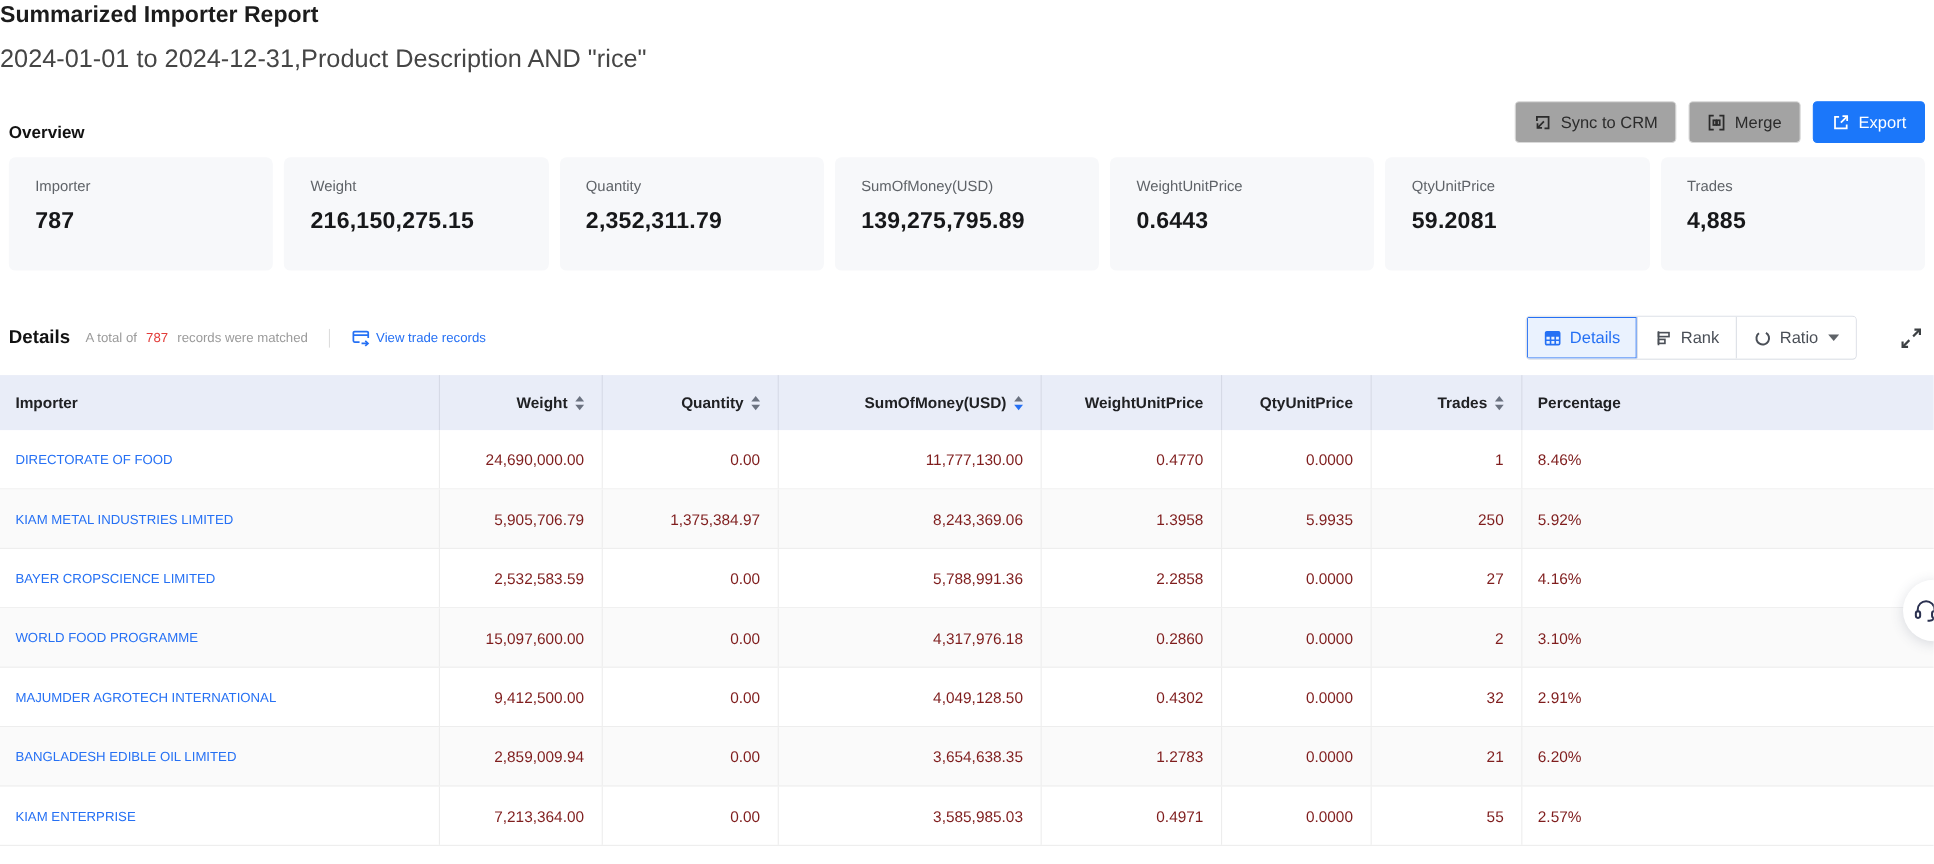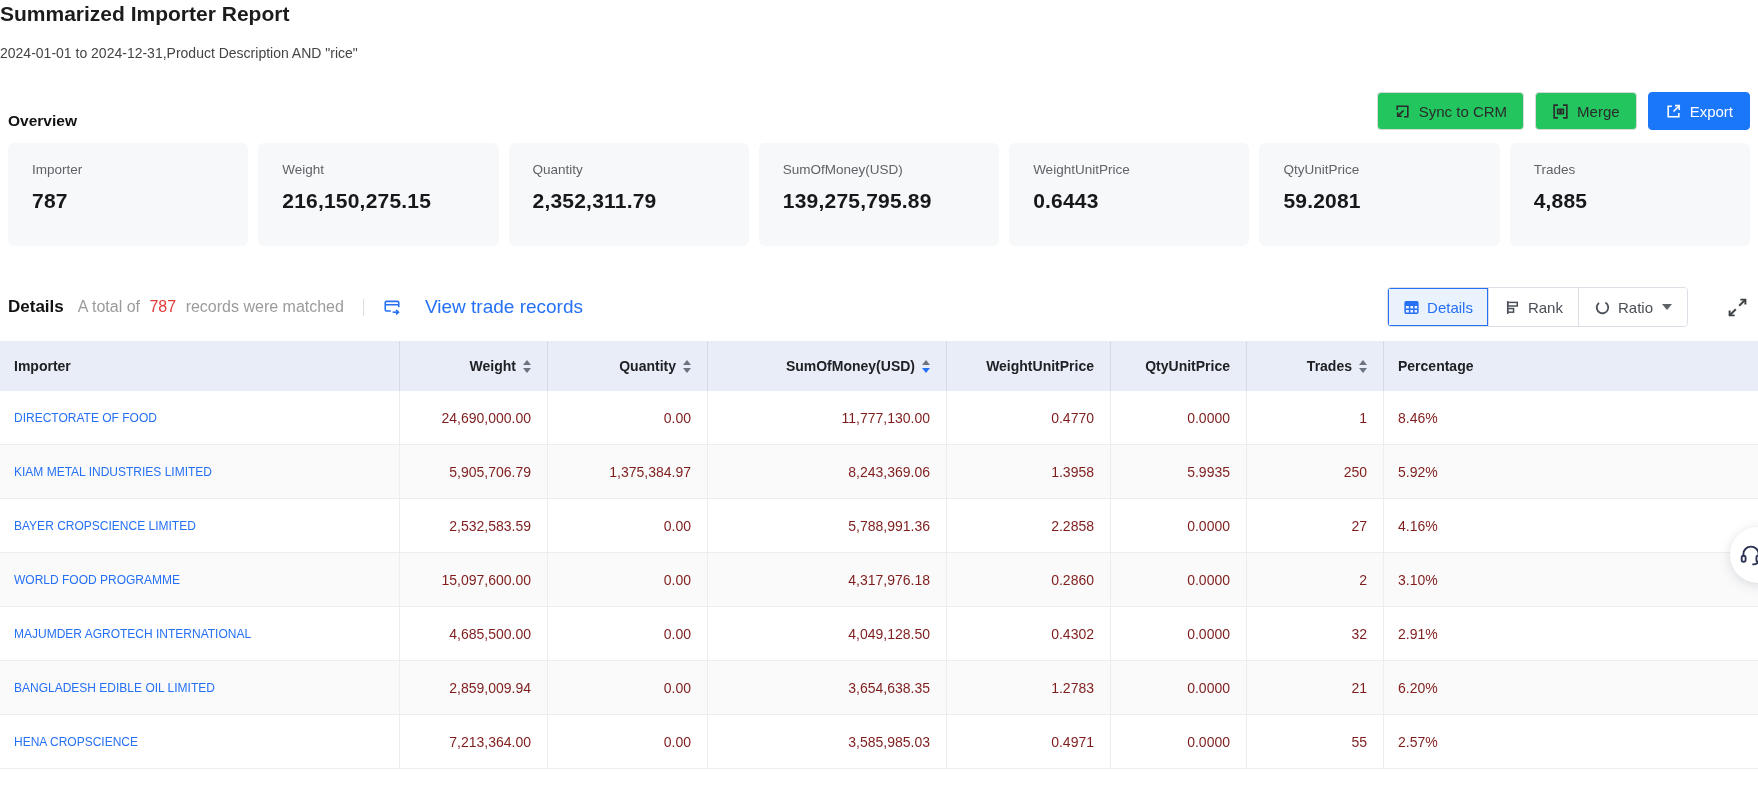--- a/index.html
+++ b/index.html
@@ -7,44 +7,44 @@
     --ink:#1a1a1a; --gray:#9b9b9b; --border:#dcdfe6;
     --thead:#e9edf8; --zebra:#fafafa; --card:#f7f8fa; --cell-line:#ededed;
   }
   *{box-sizing:border-box}
   html,body{margin:0;padding:0;width:1758px;height:785px;overflow:hidden;
     background:#fff;font-family:"Liberation Sans","DejaVu Sans",sans-serif;color:var(--ink);position:relative}
 
   
   .report-head{text-align:left}
   .report-title{margin:0;font-size:21px;font-weight:700;color:#1c1c1c;line-height:28px}
-  .report-sub{margin:13px 0 0;font-size:14px;font-weight:400;color:#454545;line-height:24px}
+  .report-sub{margin:13px 0 0;font-size:23px;font-weight:400;color:#454545;line-height:24px}
 
   
   .toolbar{display:flex;align-items:flex-end;margin:27px 8px 0}
   .sec-heading{font-size:15.5px;font-weight:700;color:#121212}
   .toolbar .spacer{flex:1}
   .btn{height:38px;display:inline-flex;align-items:center;gap:8px;padding:0 16px;
-       border:1px solid #d9d9d9;border-radius:4px;background:#22c55e;font-size:15px;color:#2b2b2b;
+       border:1px solid #d9d9d9;border-radius:4px;background:#a3a3a3;font-size:15px;color:#2b2b2b;
        cursor:pointer;margin-left:11px;font-family:inherit}
   .btn svg{flex:0 0 auto}
   .btn.primary{background:#1b77fa;border-color:#1b77fa;color:#fff}
 
   
   .cards{display:flex;gap:10px;margin:13px 8px 0}
   .card{flex:1;height:103px;background:var(--card);border-radius:6px;padding:18px 24px 0}
   .card .lbl{font-size:13.5px;color:#5f6368;line-height:17px}
   .card .val{margin-top:11px;font-size:21px;font-weight:700;color:#17181a;letter-spacing:.2px}
 
   
   .details-row{display:flex;align-items:center;margin:41px 8px 0}
-  .match{margin-left:14px;font-size:16px;color:var(--gray)}
+  .match{margin-left:14px;font-size:12px;color:var(--gray)}
   .match .cnt{color:var(--red);margin:0 5px}
   .vdiv{width:1px;height:17px;background:#ddd;margin:0 19px}
-  .link{display:inline-flex;align-items:center;gap:24px;font-size:19px;color:var(--blue);cursor:pointer}
+  .link{display:inline-flex;align-items:center;gap:5px;font-size:12px;color:var(--blue);cursor:pointer}
   .seg-group{display:flex;border:1px solid var(--border);border-radius:4px;height:40px;overflow:hidden}
   .seg{display:flex;align-items:center;gap:7px;padding:0 15px;font-size:15px;color:#4a4f57;
        background:#fff;cursor:pointer;border-left:1px solid var(--border)}
   .seg:first-child{border-left:none}
   .seg.active{color:var(--blue);background:var(--blue-bg);box-shadow:inset 0 0 0 1px var(--blue)}
   .caret{width:0;height:0;border-left:5px solid transparent;border-right:5px solid transparent;
          border-top:6px solid #5f6368;margin-left:2px}
   .expand-btn{margin-left:37px;background:none;border:none;cursor:pointer;padding:2px;display:flex}
 
   
@@ -296,40 +296,40 @@
         <div class="td num">15,097,600.00</div>
         <div class="td num">0.00</div>
         <div class="td num">4,317,976.18</div>
         <div class="td num">0.2860</div>
         <div class="td num">0.0000</div>
         <div class="td num">2</div>
         <div class="td">3.10%</div>
       </div>
       <div class="tr row">
         <div class="td importer">MAJUMDER AGROTECH INTERNATIONAL</div>
-        <div class="td num">4,685,500.00</div>
+        <div class="td num">9,412,500.00</div>
         <div class="td num">0.00</div>
         <div class="td num">4,049,128.50</div>
         <div class="td num">0.4302</div>
         <div class="td num">0.0000</div>
         <div class="td num">32</div>
         <div class="td">2.91%</div>
       </div>
       <div class="tr row even">
         <div class="td importer">BANGLADESH EDIBLE OIL LIMITED</div>
         <div class="td num">2,859,009.94</div>
         <div class="td num">0.00</div>
         <div class="td num">3,654,638.35</div>
         <div class="td num">1.2783</div>
         <div class="td num">0.0000</div>
         <div class="td num">21</div>
         <div class="td">6.20%</div>
       </div>
       <div class="tr row">
-        <div class="td importer">HENA CROPSCIENCE</div>
+        <div class="td importer">KIAM ENTERPRISE</div>
         <div class="td num">7,213,364.00</div>
         <div class="td num">0.00</div>
         <div class="td num">3,585,985.03</div>
         <div class="td num">0.4971</div>
         <div class="td num">0.0000</div>
         <div class="td num">55</div>
         <div class="td">2.57%</div>
       </div>
     </div>
 </div>

